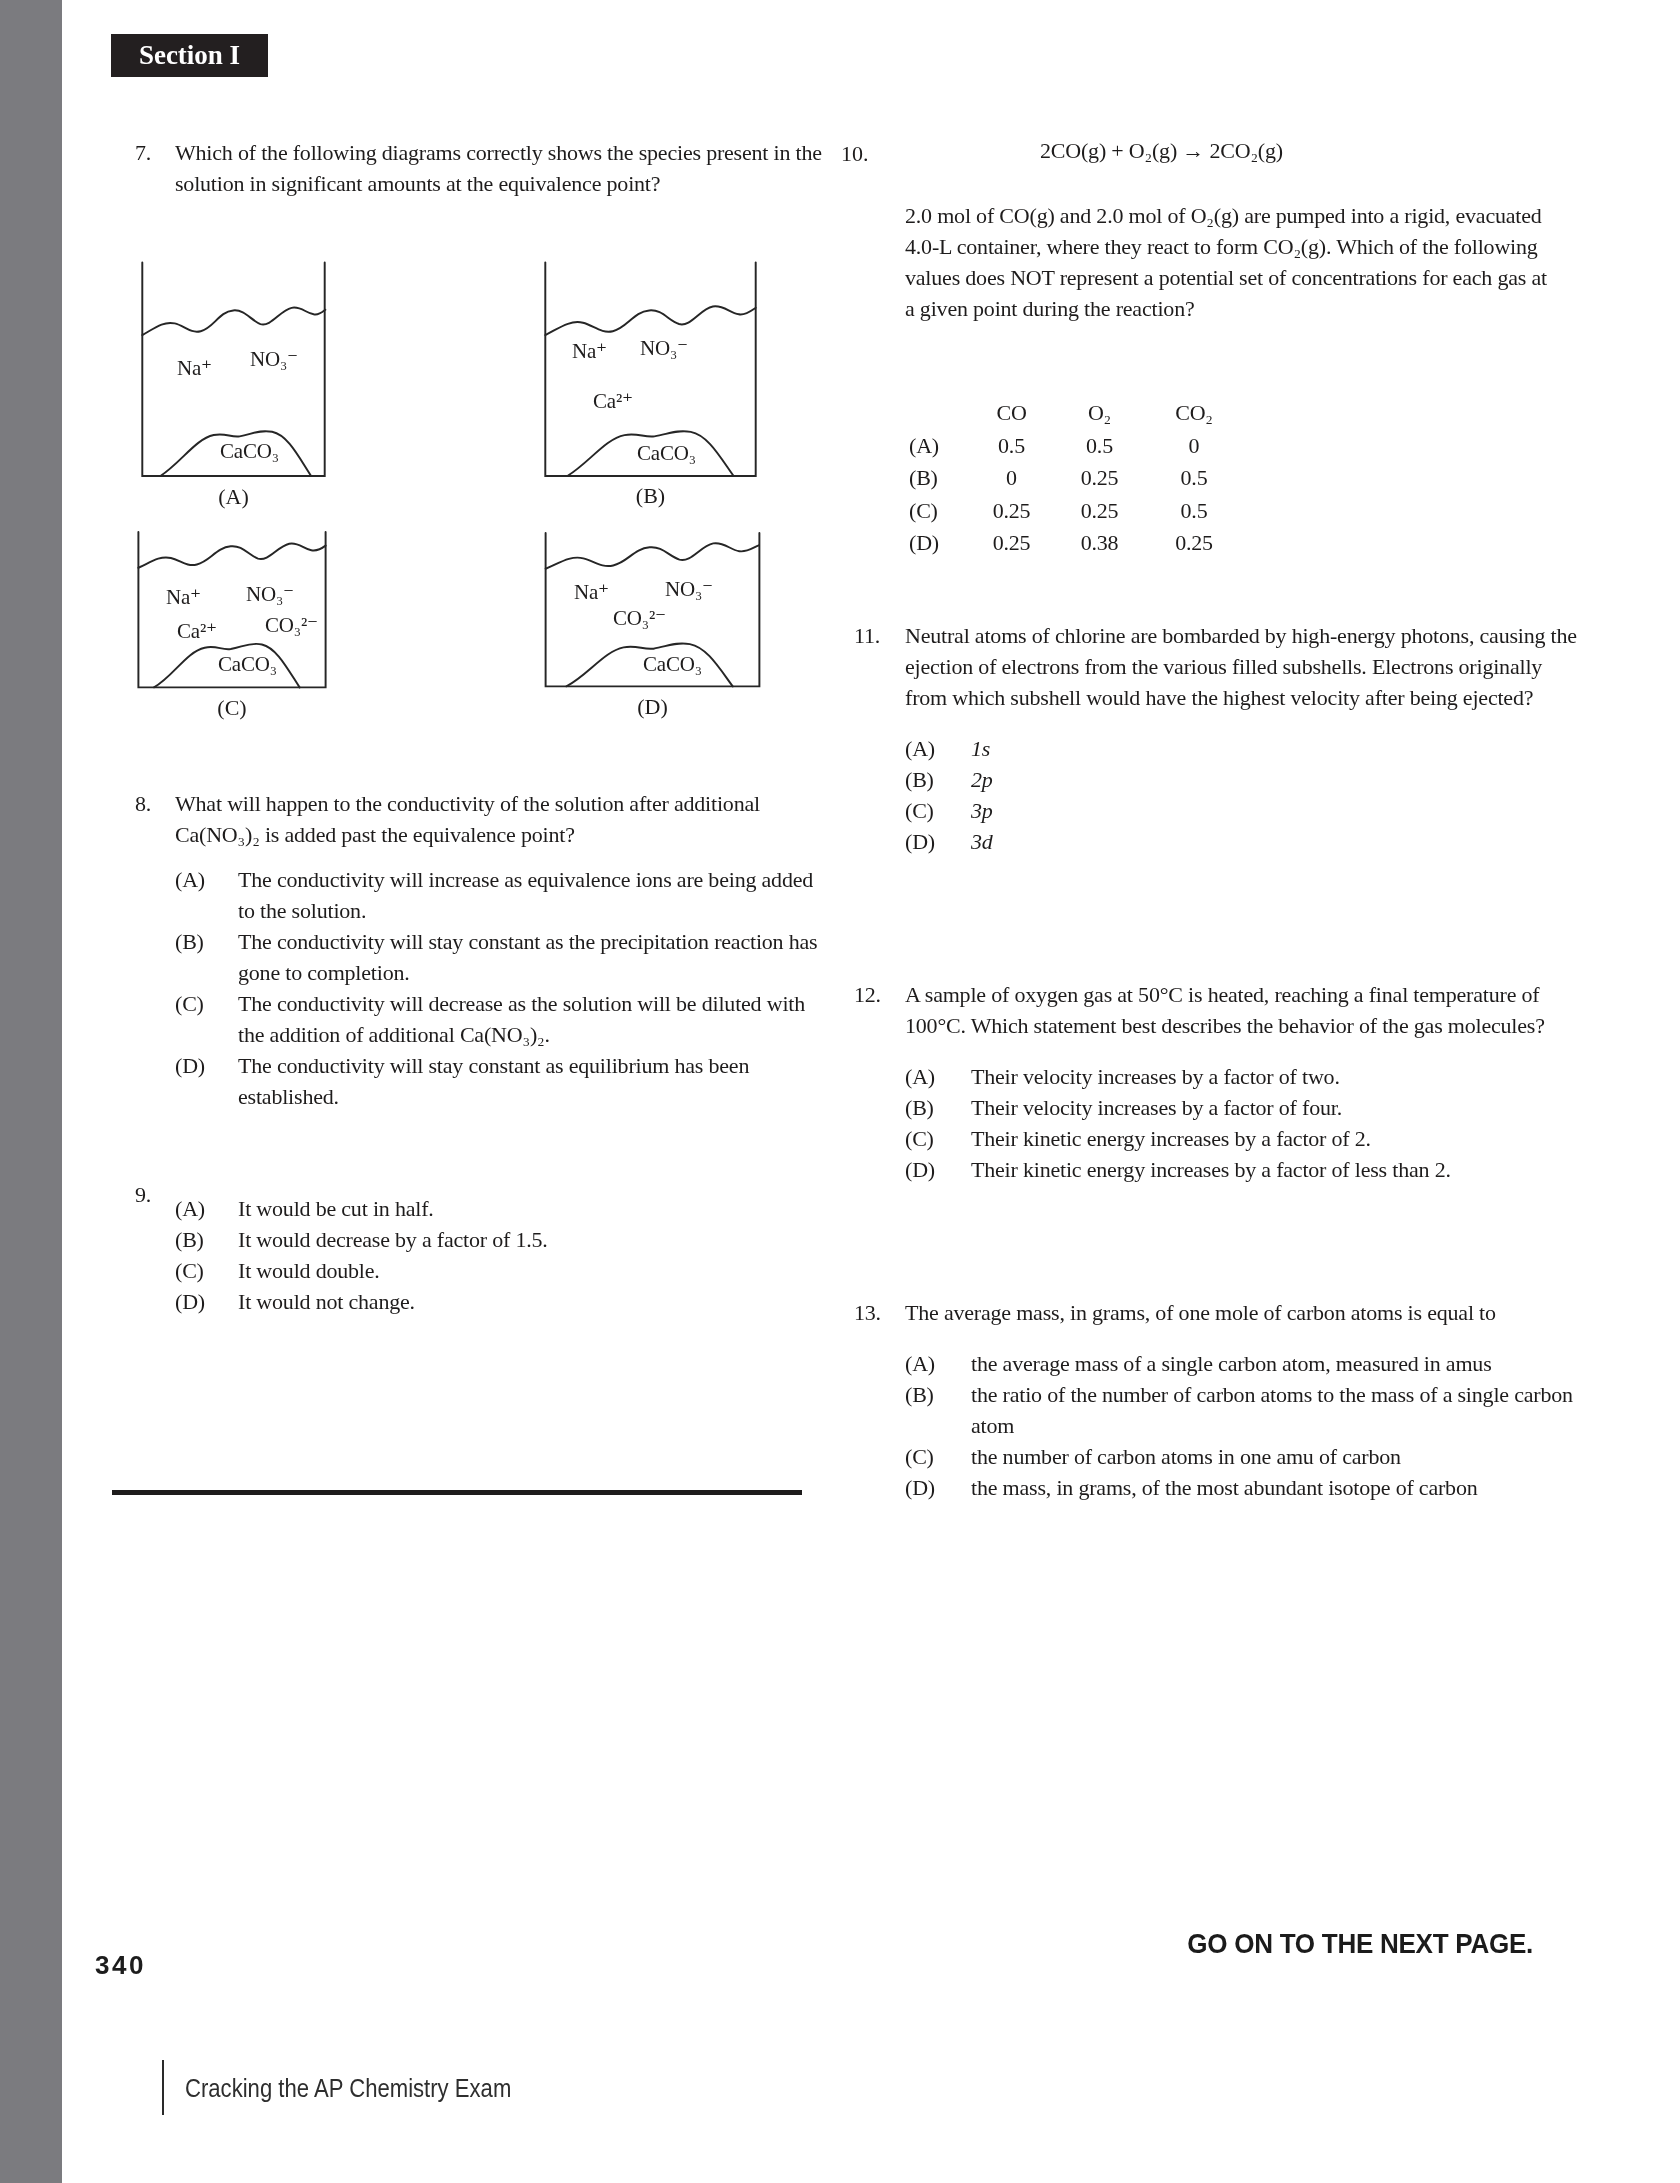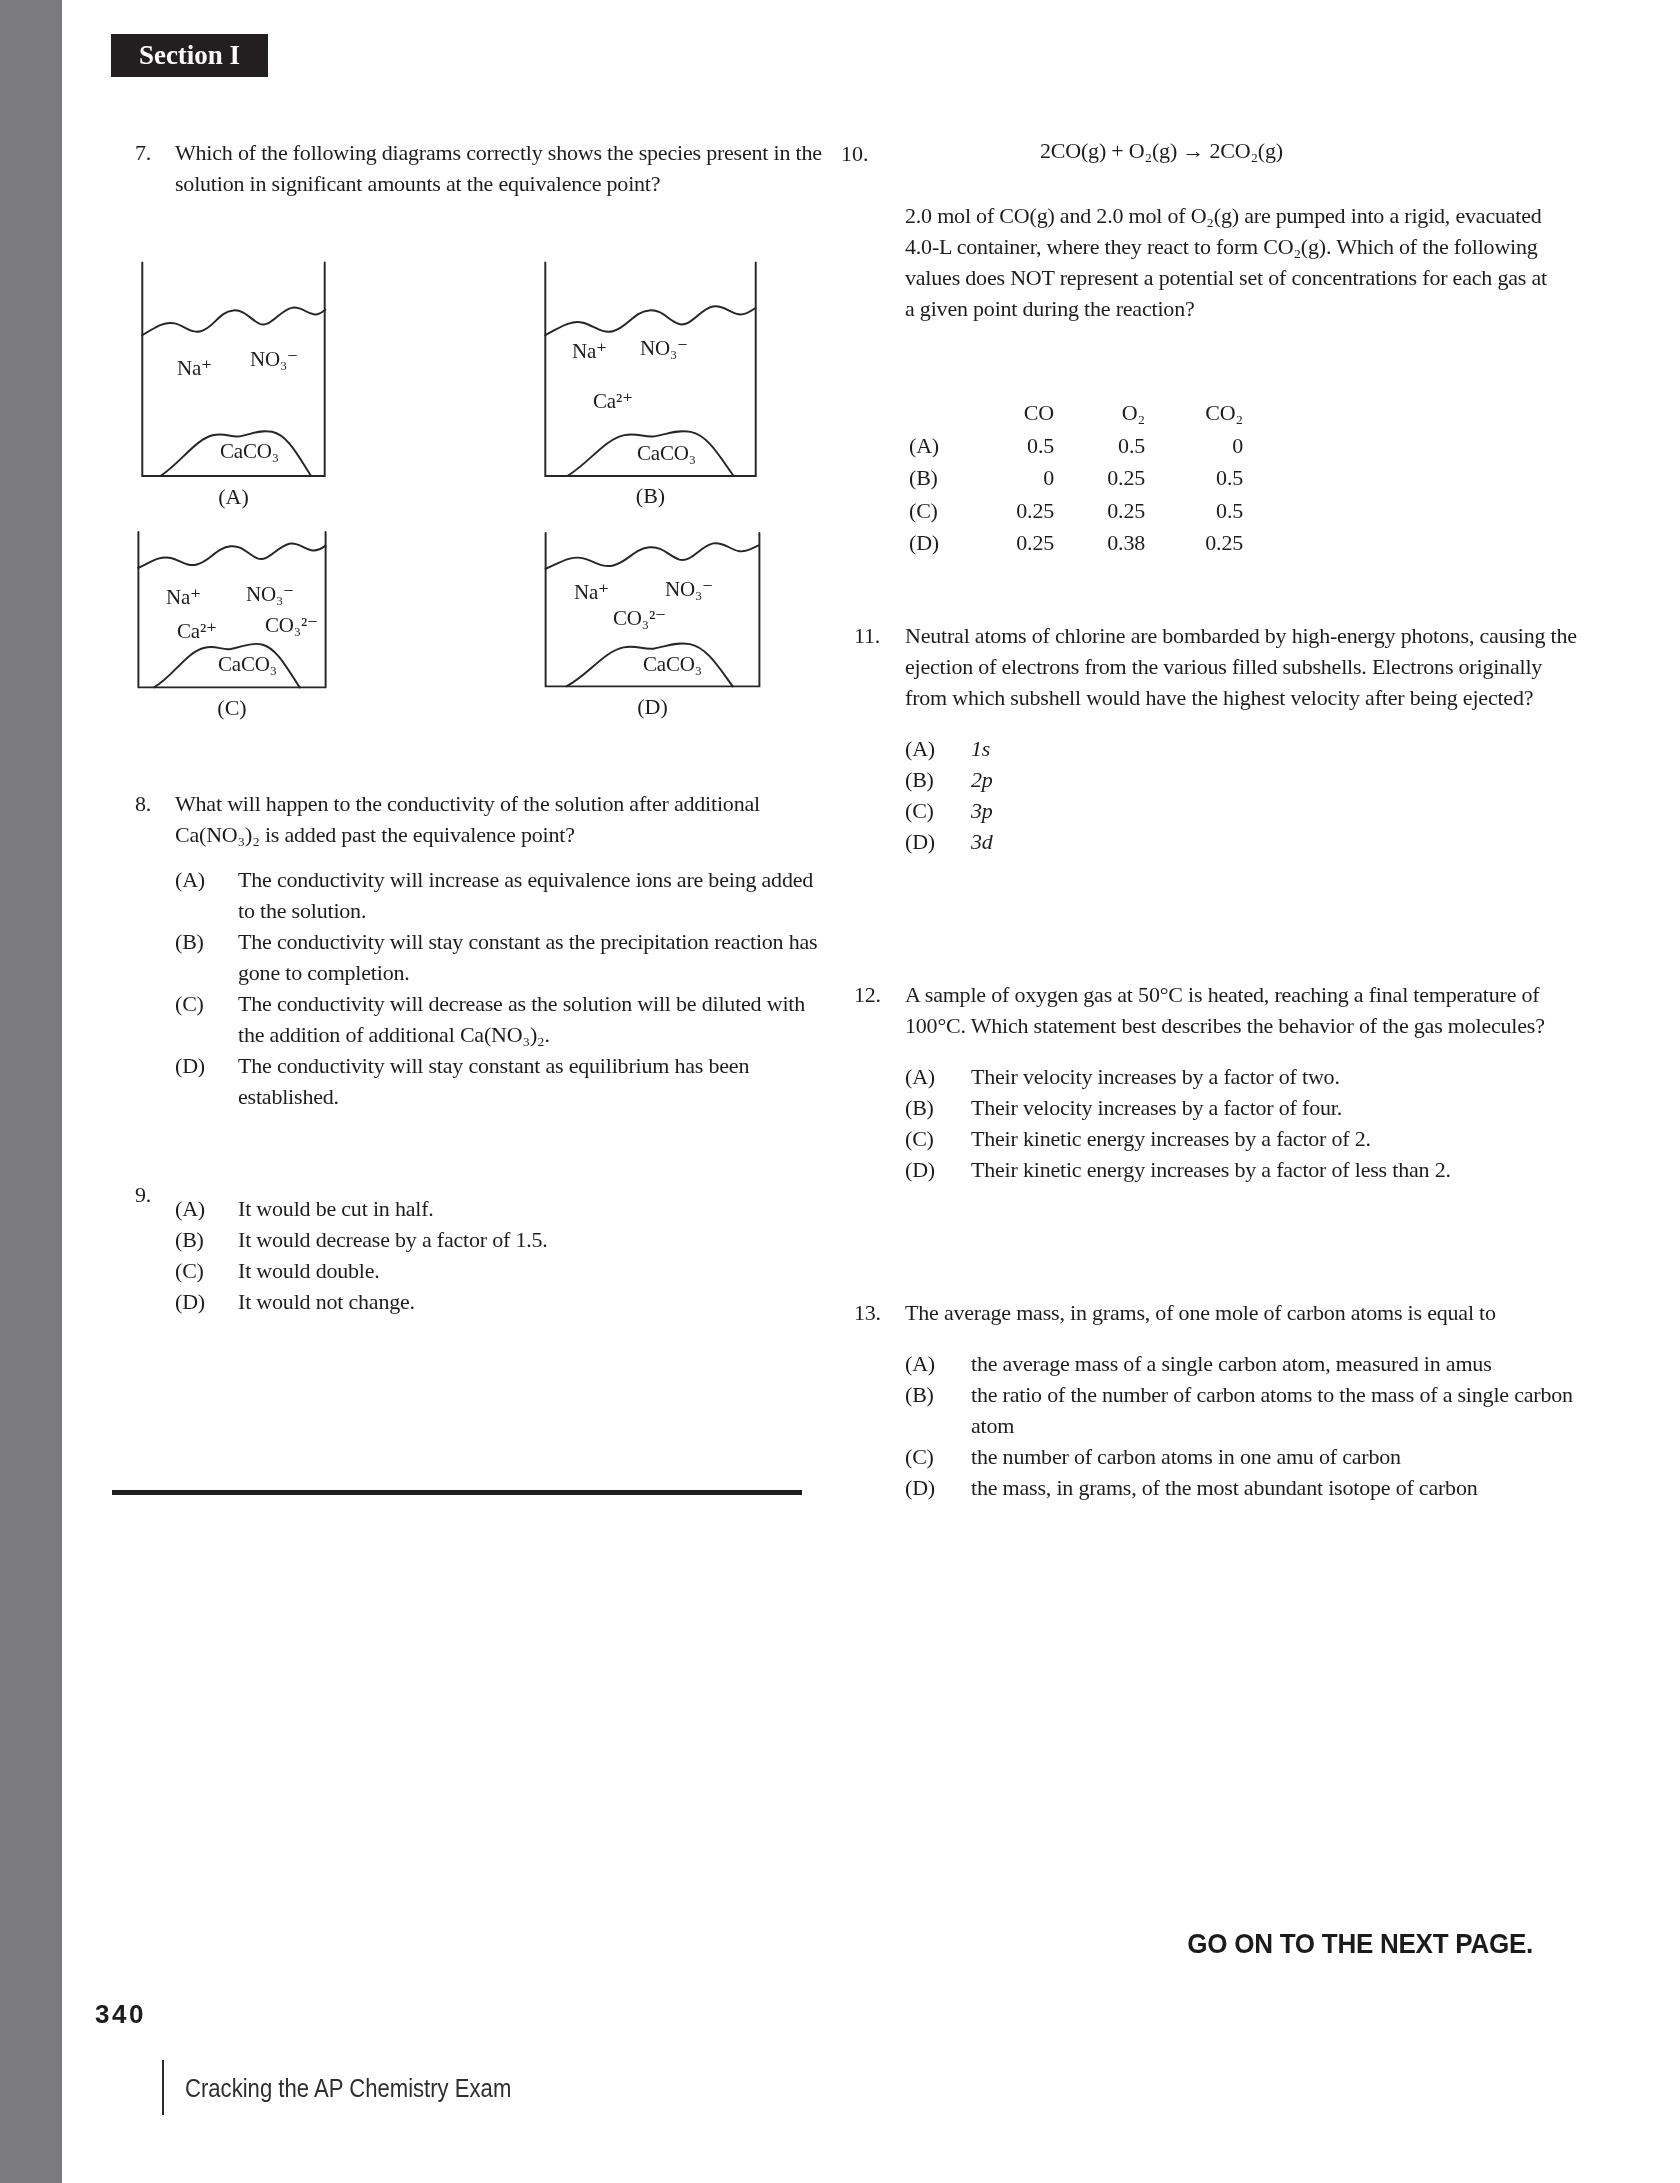--- a/index.html
+++ b/index.html
@@ -35,32 +35,32 @@
   .beaker path { fill:none; stroke:#262626; stroke-width:3; stroke-linecap:round; }
   .ion { position:absolute; font-size:21px; white-space:nowrap; letter-spacing:-0.2px; }
   .solid-label { position:absolute; font-size:21px; white-space:nowrap; letter-spacing:-0.2px;margin-left:14px; }
   .blabel { position:absolute; left:0; width:100%; text-align:center; font-size:22px; }
 
   #q10-number { position:absolute; left:841px; top:141px; font-size:22px; }
   #q10-equation { position:absolute; left:1040px; top:138px; font-size:22px; letter-spacing:-0.2px; white-space:nowrap; }
   #q10-body { position:absolute; left:905px; top:183px; width:650px; font-size:22px; line-height:31px; letter-spacing:-0.2px;margin-top:17px; }
   #q10-table { position:absolute; left:909px; top:400px; font-size:22px; letter-spacing:-0.2px; }
   .trow { display:grid; grid-template-columns:60px 85px 91px 98px; height:32.5px; }
-  .tc { text-align:right; }
+  .tc { text-align:center; }
   .tlab { text-align:left; }
 
   #divider { position:absolute; left:112px; top:1490px; width:690px; height:5.2px; background:#1e1c1c; }
 
   #go-on {
     position:absolute; left:1143px; top:1928px; width:390px; text-align:right;
     font-family:"Liberation Sans","DejaVu Sans",sans-serif; font-weight:bold; font-size:28px;
     letter-spacing:-0.3px; transform:scaleX(0.93); transform-origin:right; white-space:nowrap; color:#1b1b1b;
   }
   #footer-pagenum {
-    position:absolute; left:95px; top:1999px;
+    position:absolute; left:95px; top:1950px;
     font-family:"Liberation Sans","DejaVu Sans",sans-serif; font-weight:bold; font-size:26px;
     letter-spacing:2.6px; color:#1d1d1d;
   }
   #footer-bar { position:absolute; left:162px; top:2060px; width:2px; height:55px; background:#2a2a2a; }
   #footer-title {
     position:absolute; left:185px; top:2073px;
     font-family:"Liberation Sans","DejaVu Sans",sans-serif; font-size:26px; color:#2e2e2e;
     transform:scaleX(0.85); transform-origin:left; white-space:nowrap;
   }
 </style>

